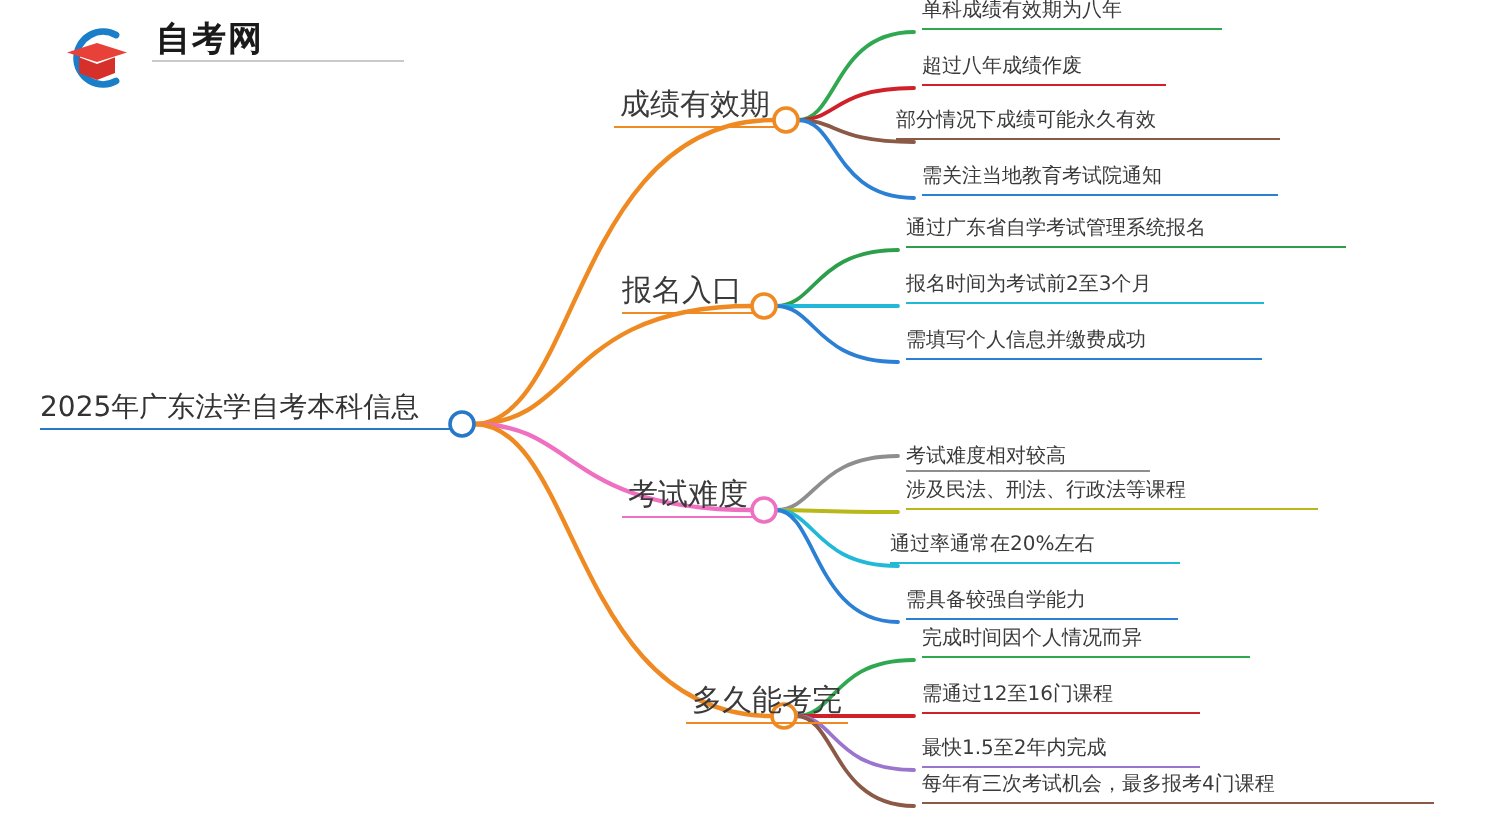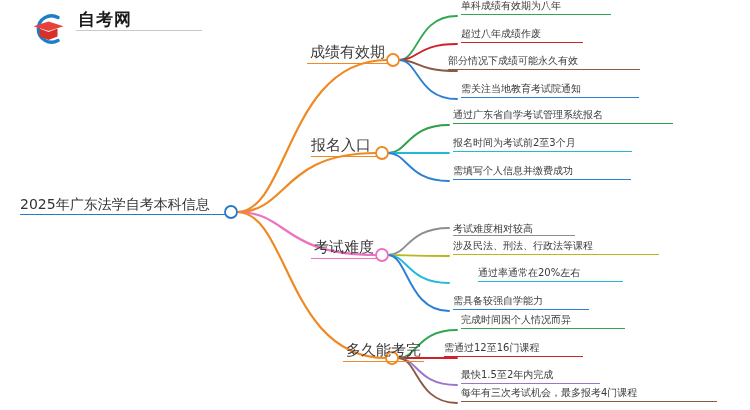--- a/index.html
+++ b/index.html
@@ -93,22 +93,22 @@
       <div class="node-label leaf-label" style="left: 461px; top: 29px; border-bottom: 1.6px solid rgb(208, 32, 42); padding-bottom: 3px; width: 122px;">超过八年成绩作废</div>
       <div class="node-label leaf-label" style="left: 448px; top: 56px; border-bottom: 1.6px solid rgb(138, 90, 70); padding-bottom: 3px; width: 192px;">部分情况下成绩可能永久有效</div>
       <div class="node-label leaf-label" style="left: 461px; top: 84px; border-bottom: 1.6px solid rgb(43, 127, 212); padding-bottom: 3px; width: 178px;">需关注当地教育考试院通知</div>
       <div class="node-label branch-label" style="left: 311px; top: 138px; border-bottom: 1.6px solid rgb(239, 138, 34); padding-bottom: 3px; width: 66px; text-align: left;">报名入口</div>
       <div class="node-label leaf-label" style="left: 453px; top: 110px; border-bottom: 1.6px solid rgb(45, 158, 74); padding-bottom: 3px; width: 220px;">通过广东省自学考试管理系统报名</div>
       <div class="node-label leaf-label" style="left: 453px; top: 138px; border-bottom: 1.6px solid rgb(34, 184, 216); padding-bottom: 3px; width: 179px;">报名时间为考试前2至3个月</div>
       <div class="node-label leaf-label" style="left: 453px; top: 166px; border-bottom: 1.6px solid rgb(43, 127, 212); padding-bottom: 3px; width: 178px;">需填写个人信息并缴费成功</div>
       <div class="node-label branch-label" style="left: 311px; top: 240px; border-bottom: 1.6px solid rgb(239, 111, 192); padding-bottom: 3px; width: 66px; text-align: center;">考试难度</div>
       <div class="node-label leaf-label" style="left: 453px; top: 213px; border-bottom: 1.6px solid rgb(142, 142, 142); padding-bottom: 1px; width: 122px; margin-top: 11px;">考试难度相对较高</div>
       <div class="node-label leaf-label" style="left: 453px; top: 241px; border-bottom: 1.6px solid rgb(184, 184, 26); padding-bottom: 3px; width: 206px;">涉及民法、刑法、行政法等课程</div>
-      <div class="node-label leaf-label" style="left: 478px; top: 268px; border-bottom: 1.6px solid rgb(34, 184, 216); padding-bottom: 3px; width: 145px;">通过率通常在20%左右</div>
+      <div class="node-label leaf-label" style="left: 445px; top: 268px; border-bottom: 1.6px solid rgb(34, 184, 216); padding-bottom: 3px; width: 145px;">通过率通常在20%左右</div>
       <div class="node-label leaf-label" style="left: 453px; top: 296px; border-bottom: 1.6px solid rgb(43, 127, 212); padding-bottom: 3px; width: 136px;">需具备较强自学能力</div>
       <div class="node-label branch-label" style="left: 306px; top: 343px; border-bottom: 1.6px solid rgb(239, 138, 34); padding-bottom: 3px; width: 81px; text-align: center; margin-left: 37px;">多久能考完</div>
       <div class="node-label leaf-label" style="left: 461px; top: 315px; border-bottom: 1.6px solid rgb(47, 168, 79); padding-bottom: 3px; width: 164px;">完成时间因个人情况而异</div>
-      <div class="node-label leaf-label" style="left: 444px; top: 343px; border-bottom: 1.6px solid rgb(208, 32, 42); padding-bottom: 3px; width: 139px;">需通过12至16门课程</div>
+      <div class="node-label leaf-label" style="left: 461px; top: 343px; border-bottom: 1.6px solid rgb(208, 32, 42); padding-bottom: 3px; width: 139px;">需通过12至16门课程</div>
       <div class="node-label leaf-label" style="left: 461px; top: 370px; border-bottom: 1.6px solid rgb(155, 116, 207); padding-bottom: 3px; width: 139px;">最快1.5至2年内完成</div>
       <div class="node-label leaf-label" style="left: 461px; top: 388px; border-bottom: 1.6px solid rgb(138, 90, 70); padding-bottom: 3px; width: 256px;">每年有三次考试机会，最多报考4门课程</div>
     </div>
 
 </div>
 
 </body></html>

